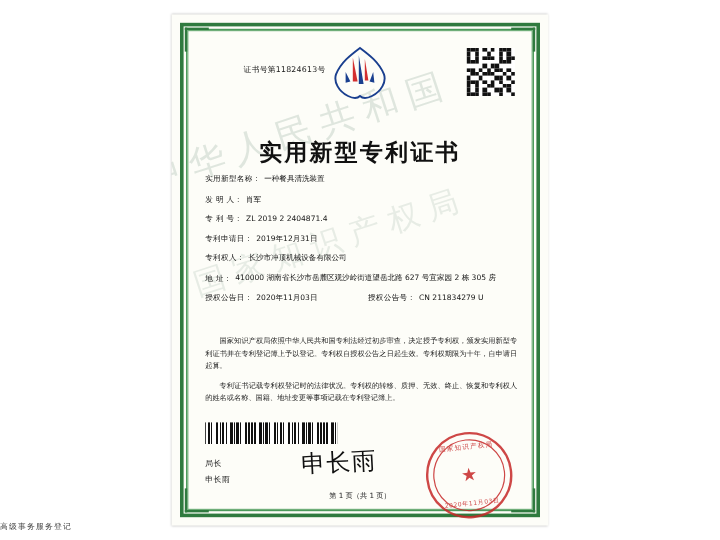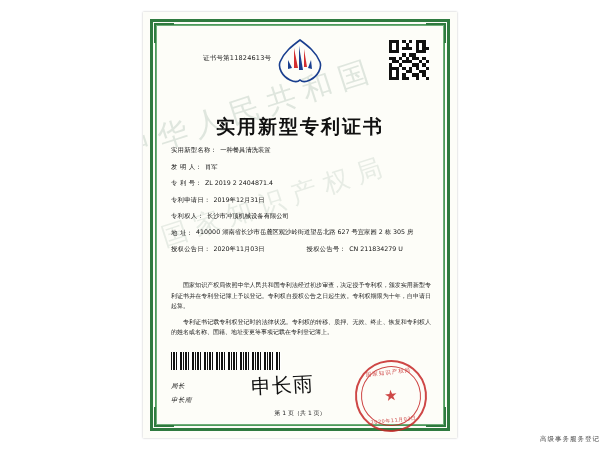--- a/index.html
+++ b/index.html
@@ -202,21 +202,20 @@
         #111 5px 6px, #fff 6px 9px, #111 9px 11px, #fff 11px 12px);
   }
 
   
   .sig-label {
     position: absolute;
     left: 28px;
     font-size: 6.5px;
     color: #141414;
     letter-spacing: 0.5px;
-    font-style: italic;
   }
   .sig-label.l1 { top: 370px; }
   .sig-label.l2 { top: 384px; }
   .sig-name {
     position: absolute;
     left: 108px;
     top: 360px;
     font-family: "DejaVu Serif", serif;
     font-size: 20px;
     color: #111;
@@ -275,21 +274,21 @@
     text-align: center;
     font-size: 6px;
     color: #222;
   }
 
   
   .footer-strip {
     position: absolute;
     left: 0; right: 0;
     bottom: 6px;
-    text-align: right;
+    text-align: left;
     font-size: 6.5px;
     color: #444;
     letter-spacing: 1px;
   }
 </style>
 </head>
 <body>
 
 <div id="page">
 

